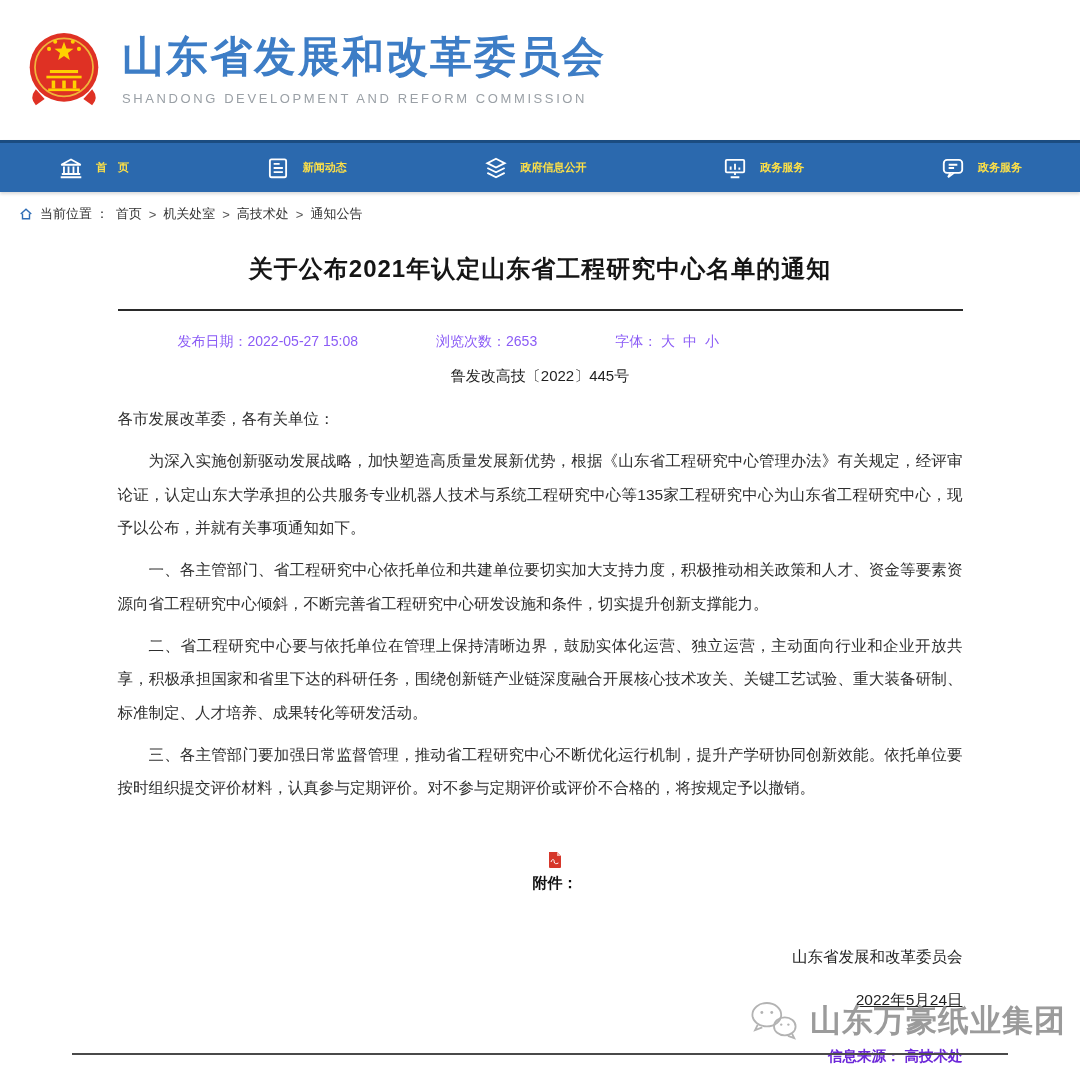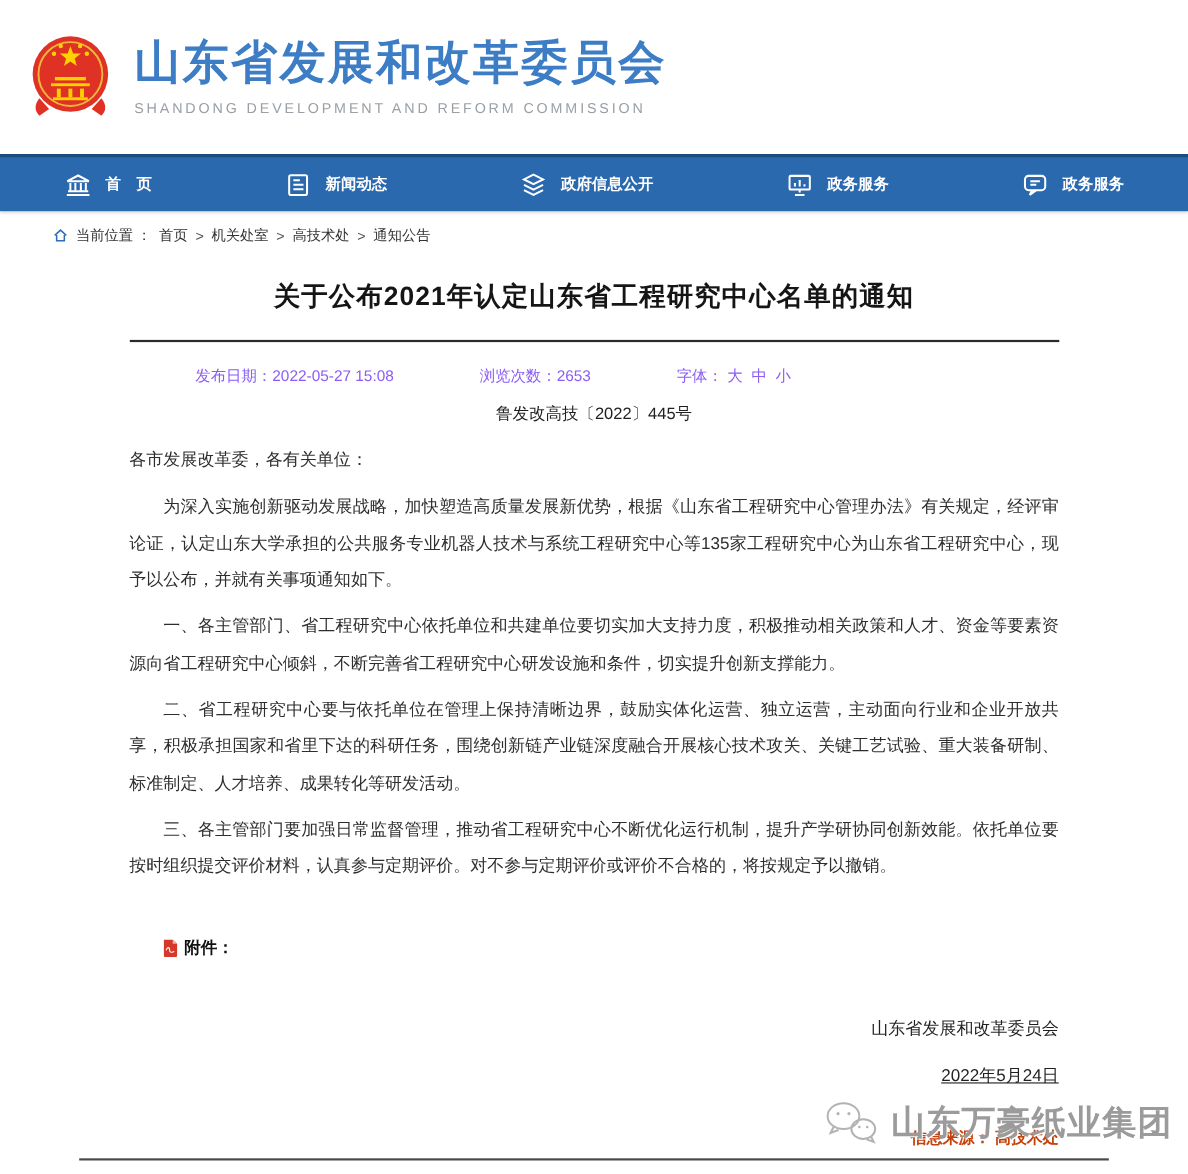--- a/index.html
+++ b/index.html
@@ -11,26 +11,26 @@
     background:#ffffff; }
   .emblem { width:88px; height:92px; flex:0 0 auto; }
   .brand { margin-left:14px; }
   .brand-title { font-size:42px; font-weight:bold; color:#3d7dc6; letter-spacing:2px; line-height:1.1; }
   .brand-sub { font-size:13px; color:#9aa0a6; letter-spacing:2.6px; margin-top:10px; }
 
   
   .navbar { height:52px; background:#2b69ae; border-top:3px solid #1b4c80;
     display:flex; align-items:center; justify-content:space-between; padding:0 58px;
     box-shadow:0 2px 3px rgba(0,0,0,.15); }
-  .nav-item { display:flex; align-items:center; gap:12px; color:#ffffff;
-    font-size:14px; font-weight:bold; cursor:pointer; white-space:nowrap; }
+  .nav-item { display:flex; align-items:center; gap:12px; color:#fde047;
+    font-size:11px; font-weight:bold; cursor:pointer; white-space:nowrap; }
   .nav-item svg { display:block; }
 
   
-  .breadcrumb { padding:13px 0 0 48px; font-size:13px; color:#333;
+  .breadcrumb { padding:13px 0 0 19px; font-size:13px; color:#333;
     display:flex; align-items:center; gap:7px; }
   .breadcrumb .crumb { cursor:pointer; }
   .breadcrumb .sep { color:#555; }
 
   
   .content { width:845px; margin:30px auto 0; color:#2e2e2e; }
   .article-title { text-align:center; font-size:24px; font-weight:bold; color:#151515;
     letter-spacing:1px; }
   .title-rule { border:none; border-top:2px solid #2a2a2a; margin-top:24px; }
 
@@ -40,29 +40,29 @@
   .font-opts { display:inline-flex; gap:8px; }
   .font-opt { cursor:pointer; }
 
   .doc-number { text-align:center; font-size:15px; margin-top:16px; color:#1f1f1f; }
 
   .body-text { margin-top:16px; font-size:15.5px; line-height:2.15; text-align:justify; }
   .body-text p { margin:9px 0; }
   .body-text p.indent { text-indent:2em; }
 
   .attachment { margin-top:48px; margin-left:2em; display:flex; align-items:center;
-    gap:6px; font-size:15px; font-weight:bold; color:#111; }
+    gap:6px; font-size:15px; font-weight:bold; color:#111;flex-direction:column; }
   .attachment .pdf { flex:0 0 auto; }
   .attachment-link { cursor:pointer; }
 
   .signature { text-align:right; margin-top:54px; font-size:15.5px; color:#1f1f1f; }
   .signature .sig-date { margin-top:22px;text-decoration:underline; }
 
   .source-row { text-align:right; margin-top:36px; font-size:14.5px; font-weight:bold;
-    color:#c2410c; }
+    color:#6d28d9; }
 
   
   .watermark { position:absolute; right:14px; bottom:24px; display:flex;
     align-items:center; gap:9px; }
   .watermark-text { font-size:31px; font-weight:bold; color:#9b9b9b;
     text-shadow:1px 1px 0 #ffffff; letter-spacing:1px; }
   .bottom-line { position:absolute; left:72px; right:72px; bottom:12px; height:2px;
     background:#4a4a4a; }
 </style>
 </head>

